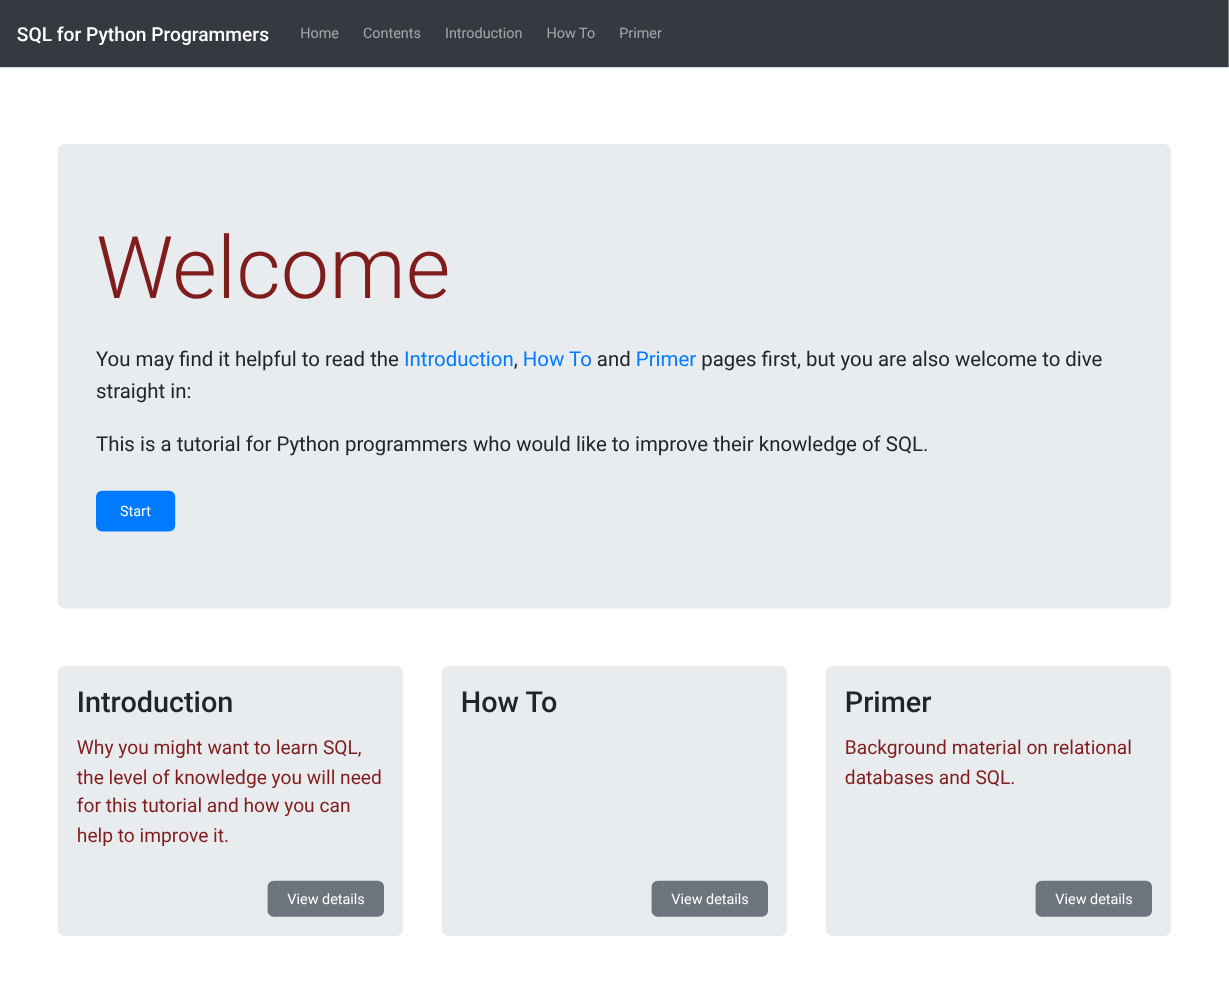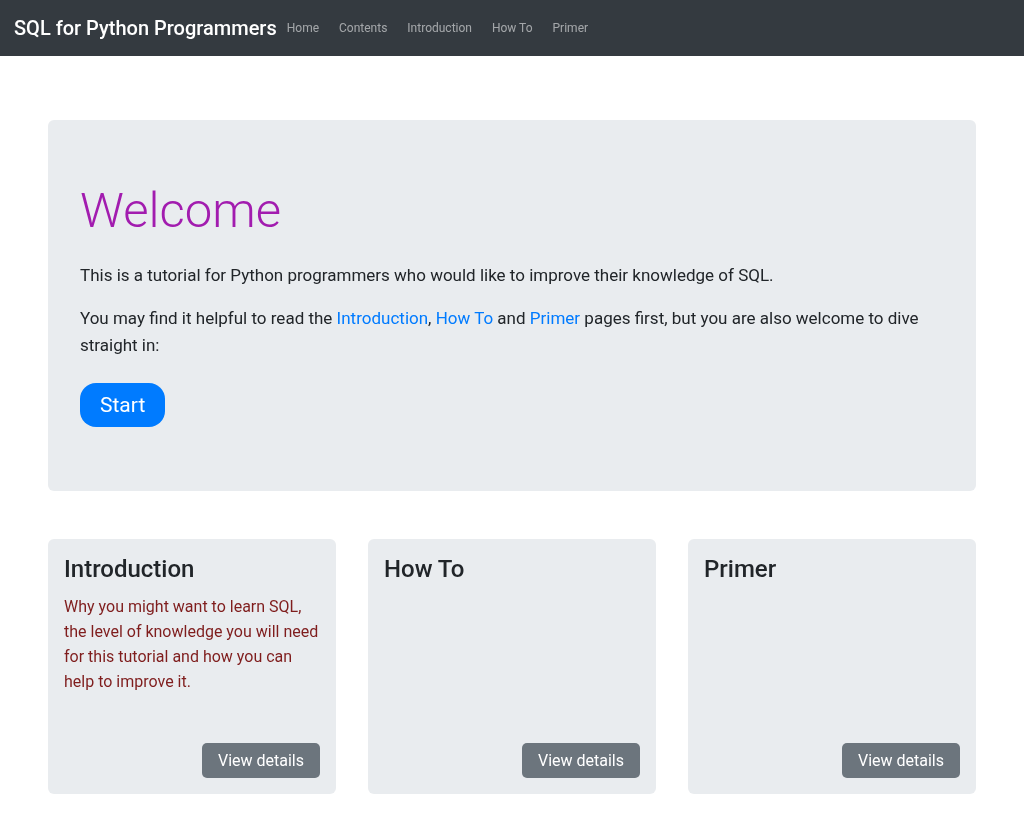--- a/index.html
+++ b/index.html
@@ -11,64 +11,64 @@
     }
     .navbar {
       background: #343a40;
       height: 56px;
       display: flex;
       align-items: center;
       padding: 0 14px;
     }
     .navbar-brand {
       color: #fff;
-      font-size: 20px;
+      font-size: 16px;
       font-weight: 500;
-      margin-right: 0;
+      margin-right: 16px;
       text-decoration: none;
     }
     .nav-items { display: flex; gap: 0; }
     .nav-link {
       color: rgba(255,255,255,0.55);
       text-decoration: none;
       padding: 8px 10px;
       font-size: 12px;
     }
     .container { width: 960px; margin: 0 auto; padding: 0 16px; }
     .hero {
       background: #e9ecef;
       margin-top: 64px;
       border-radius: 6px;
       padding: 64px 32px;
     }
     .hero-title {
-      font-size: 49px;
+      font-size: 72px;
       font-weight: 300;
-      color: #a21caf;
+      color: #7f1d1d;
       margin-bottom: 24px;
       line-height: 1.1;
     }
     .hero-text {
       font-size: 17px;
       color: #212529;
       line-height: 1.6;
       margin-bottom: 16px;
     }
     .hero a.inline-link {
       color: #007bff;
       text-decoration: none;
     }
     .btn-primary {
       display: inline-block;
       background: #007bff;
       color: #fff;
-      font-size: 21px;
+      font-size: 12px;
       padding: 10px 20px;
       border: none;
-      border-radius: 16px;
+      border-radius: 5px;
       cursor: pointer;
       text-decoration: none;
       margin-top: 8px;
     }
     .cards {
       display: flex;
       gap: 32px;
       margin-top: 48px;
     }
     .card {
@@ -90,50 +90,49 @@
       font-size: 16px;
       color: #7f1d1d;
       line-height: 1.55;
       margin-bottom: 24px;
     }
     .card-footer { text-align: right; }
     .btn-secondary {
       display: inline-block;
       background: #6c757d;
       color: #fff;
-      font-size: 16px;
+      font-size: 12px;
       padding: 8px 16px;
       border: none;
       border-radius: 5px;
       cursor: pointer;
       text-decoration: none;
-      margin-top: 24px;
     }
   </style>
 </head>
 <body>
 
 <nav class="navbar">
   <a href="#" class="navbar-brand">SQL for Python Programmers</a>
   <div class="nav-items">
     <a href="#" class="nav-link">Home</a>
     <a href="#" class="nav-link">Contents</a>
     <a href="#" class="nav-link">Introduction</a>
     <a href="#" class="nav-link">How To</a>
     <a href="#" class="nav-link">Primer</a>
   </div>
 </nav>
 
 <div class="container">
   <div class="hero">
     <h1 class="hero-title">Welcome</h1>
-    <p class="hero-text">This is a tutorial for Python programmers who would like to improve their knowledge of SQL.</p>
     <p class="hero-text">
       <span>You may find it helpful to read the </span><a href="#" class="inline-link">Introduction</a><span>, </span><a href="#" class="inline-link">How To</a><span> and </span><a href="#" class="inline-link">Primer</a><span> pages first, but you are also welcome to dive straight in:</span>
     </p>
+    <p class="hero-text">This is a tutorial for Python programmers who would like to improve their knowledge of SQL.</p>
     <a href="#" class="btn-primary">Start</a>
   </div>
 
   <div class="cards">
     <div class="card">
       <div>
         <h2 class="card-title">Introduction</h2>
         <p class="card-text">Why you might want to learn SQL, the level of knowledge you will need for this tutorial and how you can help to improve it.</p>
       </div>
       <div class="card-footer">
@@ -144,19 +143,20 @@
       <div>
         <h2 class="card-title">How To</h2>
       </div>
       <div class="card-footer">
         <a href="#" class="btn-secondary">View details</a>
       </div>
     </div>
     <div class="card">
       <div>
         <h2 class="card-title">Primer</h2>
+        <p class="card-text">Background material on relational databases and SQL.</p>
       </div>
       <div class="card-footer">
         <a href="#" class="btn-secondary">View details</a>
       </div>
     </div>
   </div>
 </div>
 
 </body></html>

